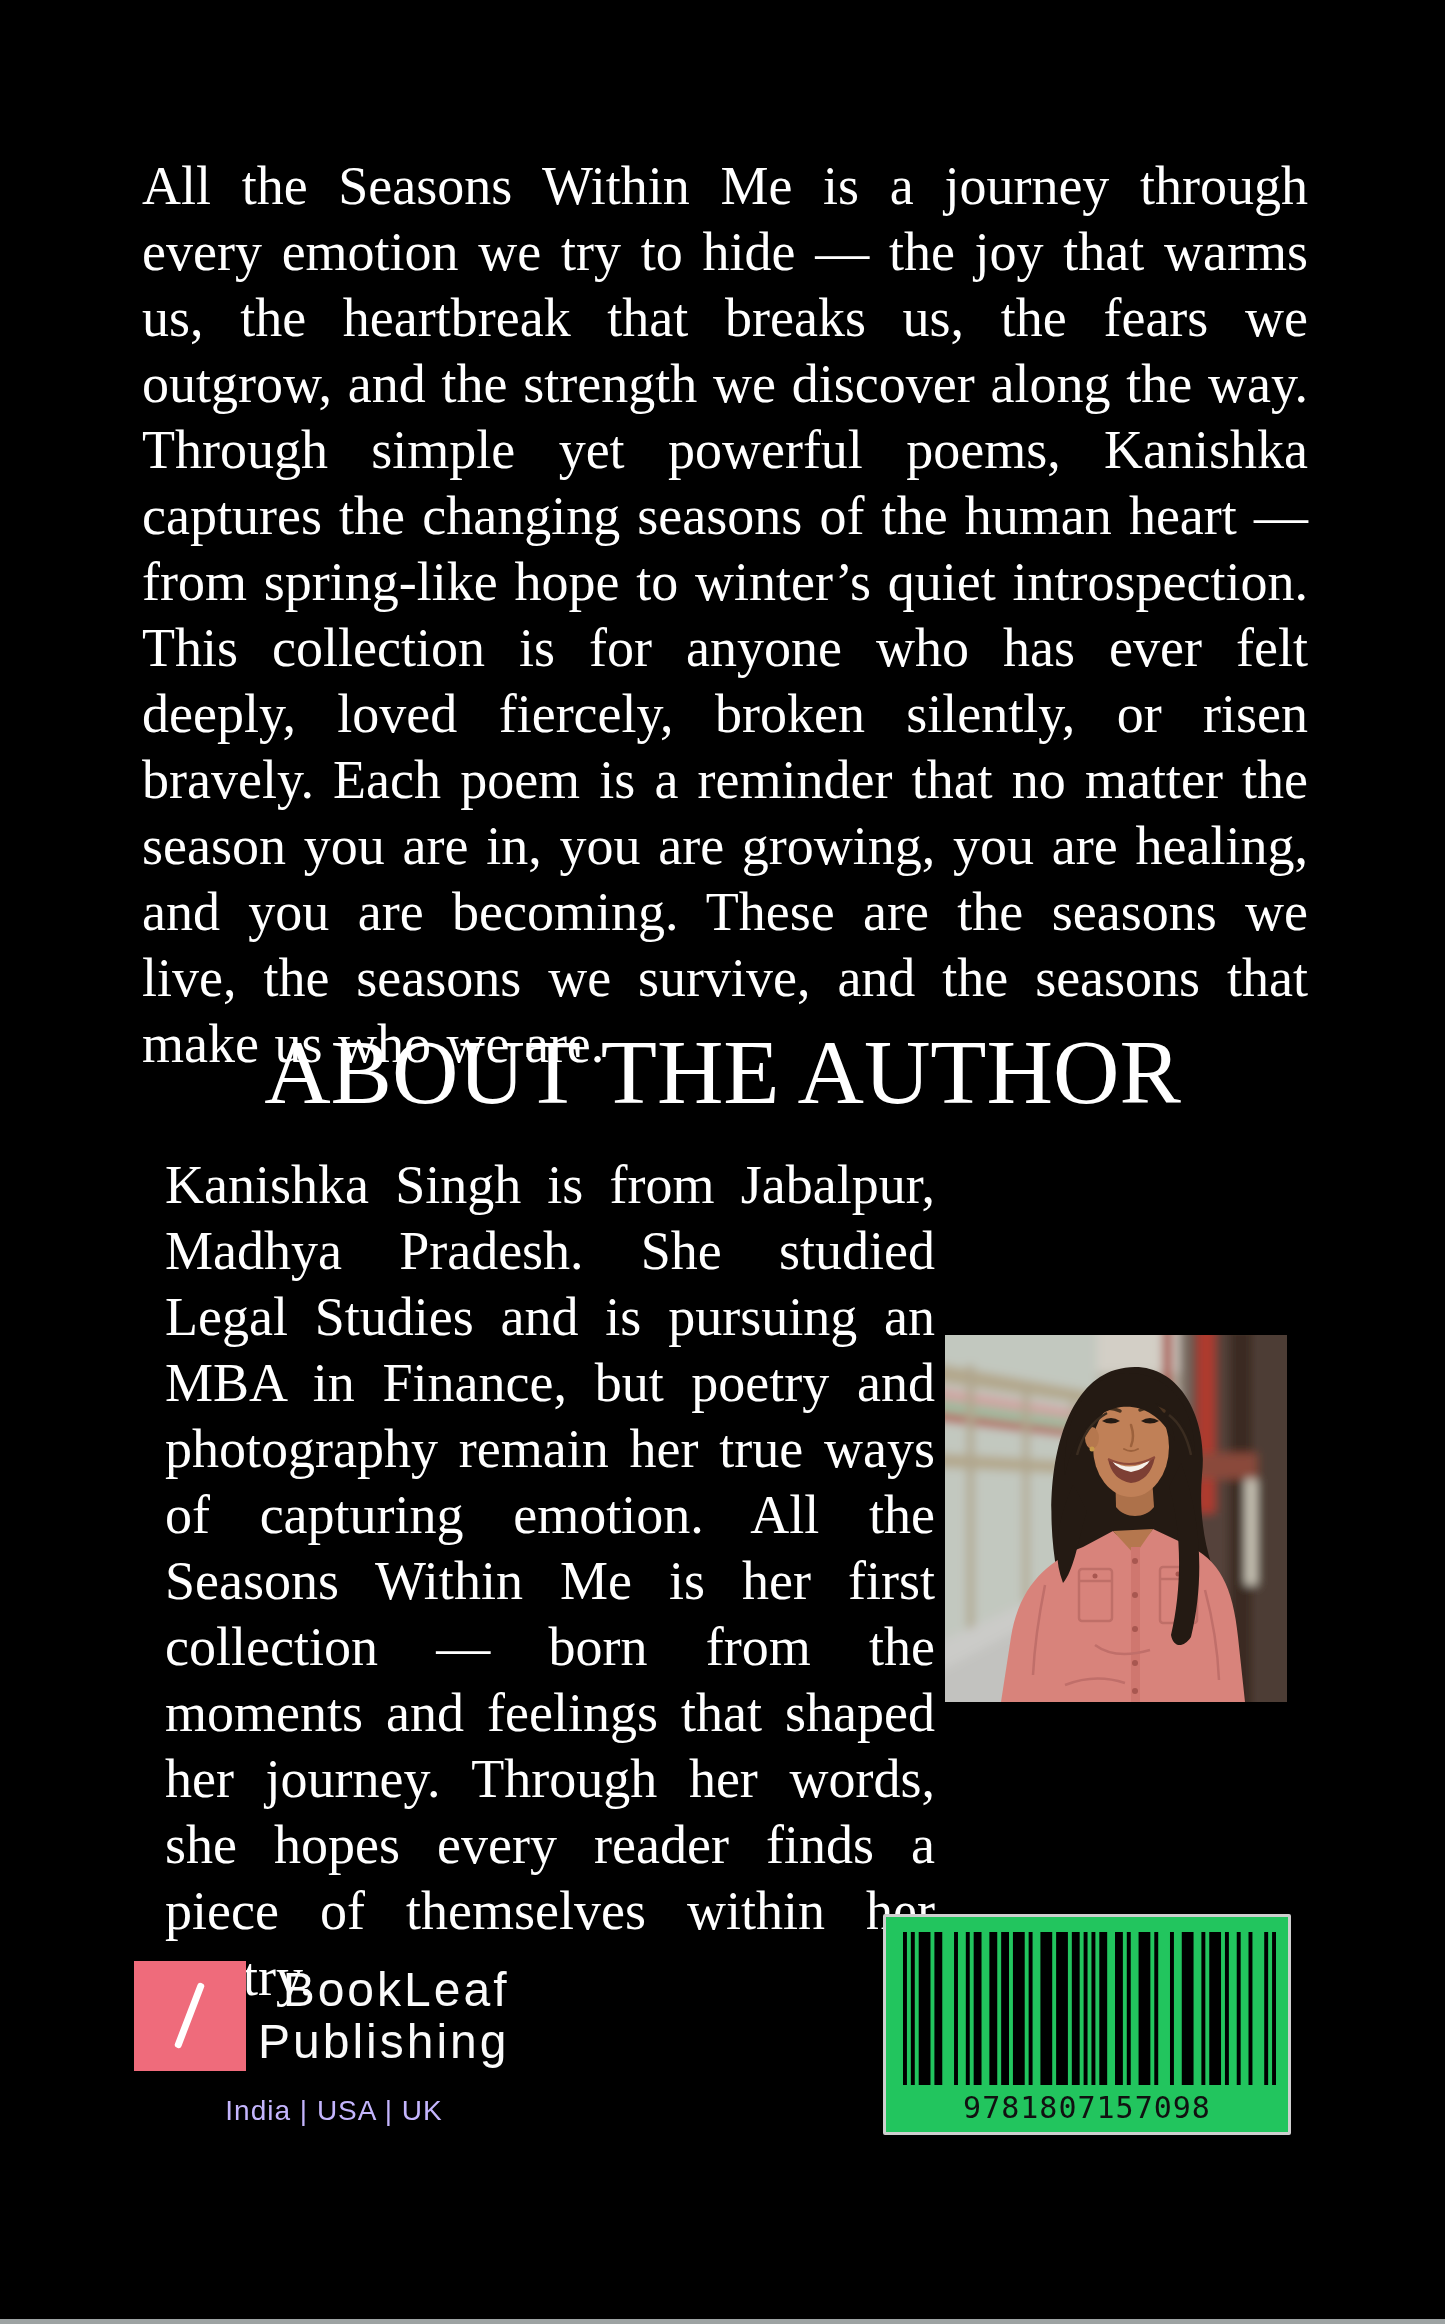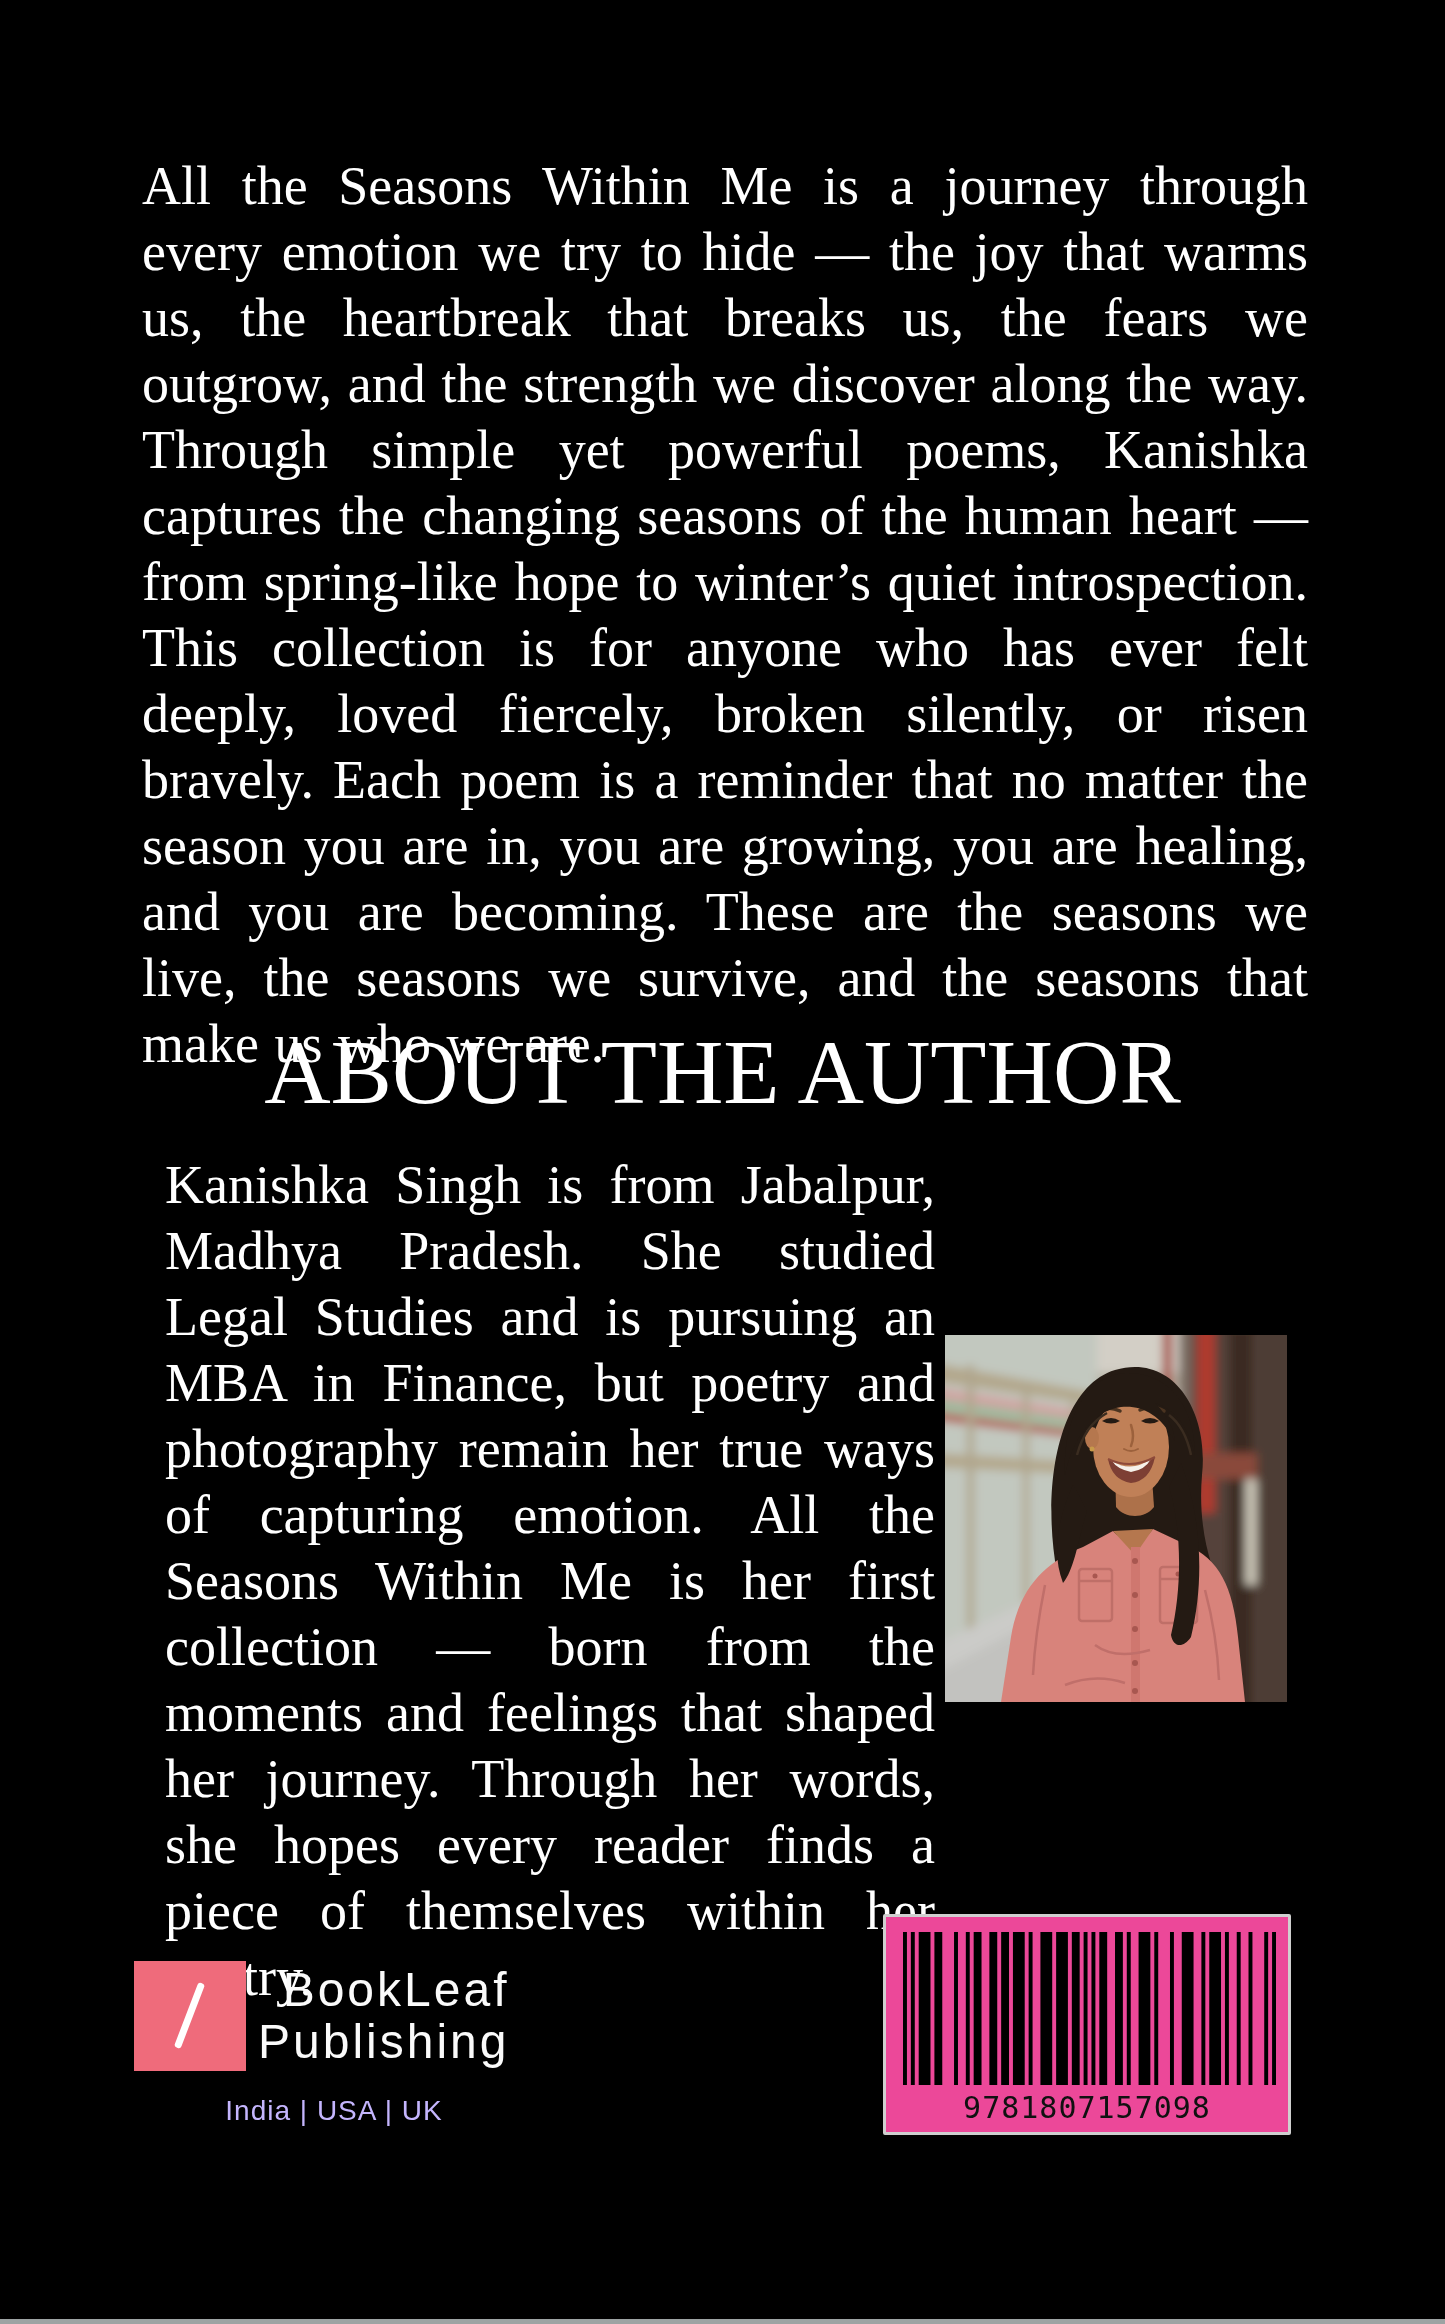--- a/index.html
+++ b/index.html
@@ -46,21 +46,21 @@
     text-align:right;
   }
   .regions {
     position:absolute; left:134px; top:2094px; width:400px; text-align:center;
     font-family:"Liberation Sans","DejaVu Sans",sans-serif; font-weight:300;
     font-size:28px; line-height:34px; letter-spacing:1px; color:#c4b5fd;
   }
 
   .barcode {
     position:absolute; left:883px; top:1914px; width:408px; height:221px;
-    background:#ec4899; border:3px solid #cfcfcf; box-sizing:border-box;
+    background:#22c55e; border:3px solid #cfcfcf; box-sizing:border-box;
     border-radius:2px;
     padding-left:40px;
   }
   .barcode-bars {
     position:absolute; left:17px; top:15px; width:373px; height:153px;
   }
   .barcode-number {
     position:absolute; left:0; top:173px; width:100%; text-align:center;
     color:#111; font-family:"DejaVu Sans Mono","Liberation Mono",monospace;
     font-size:30px; line-height:36px; letter-spacing:1px;

